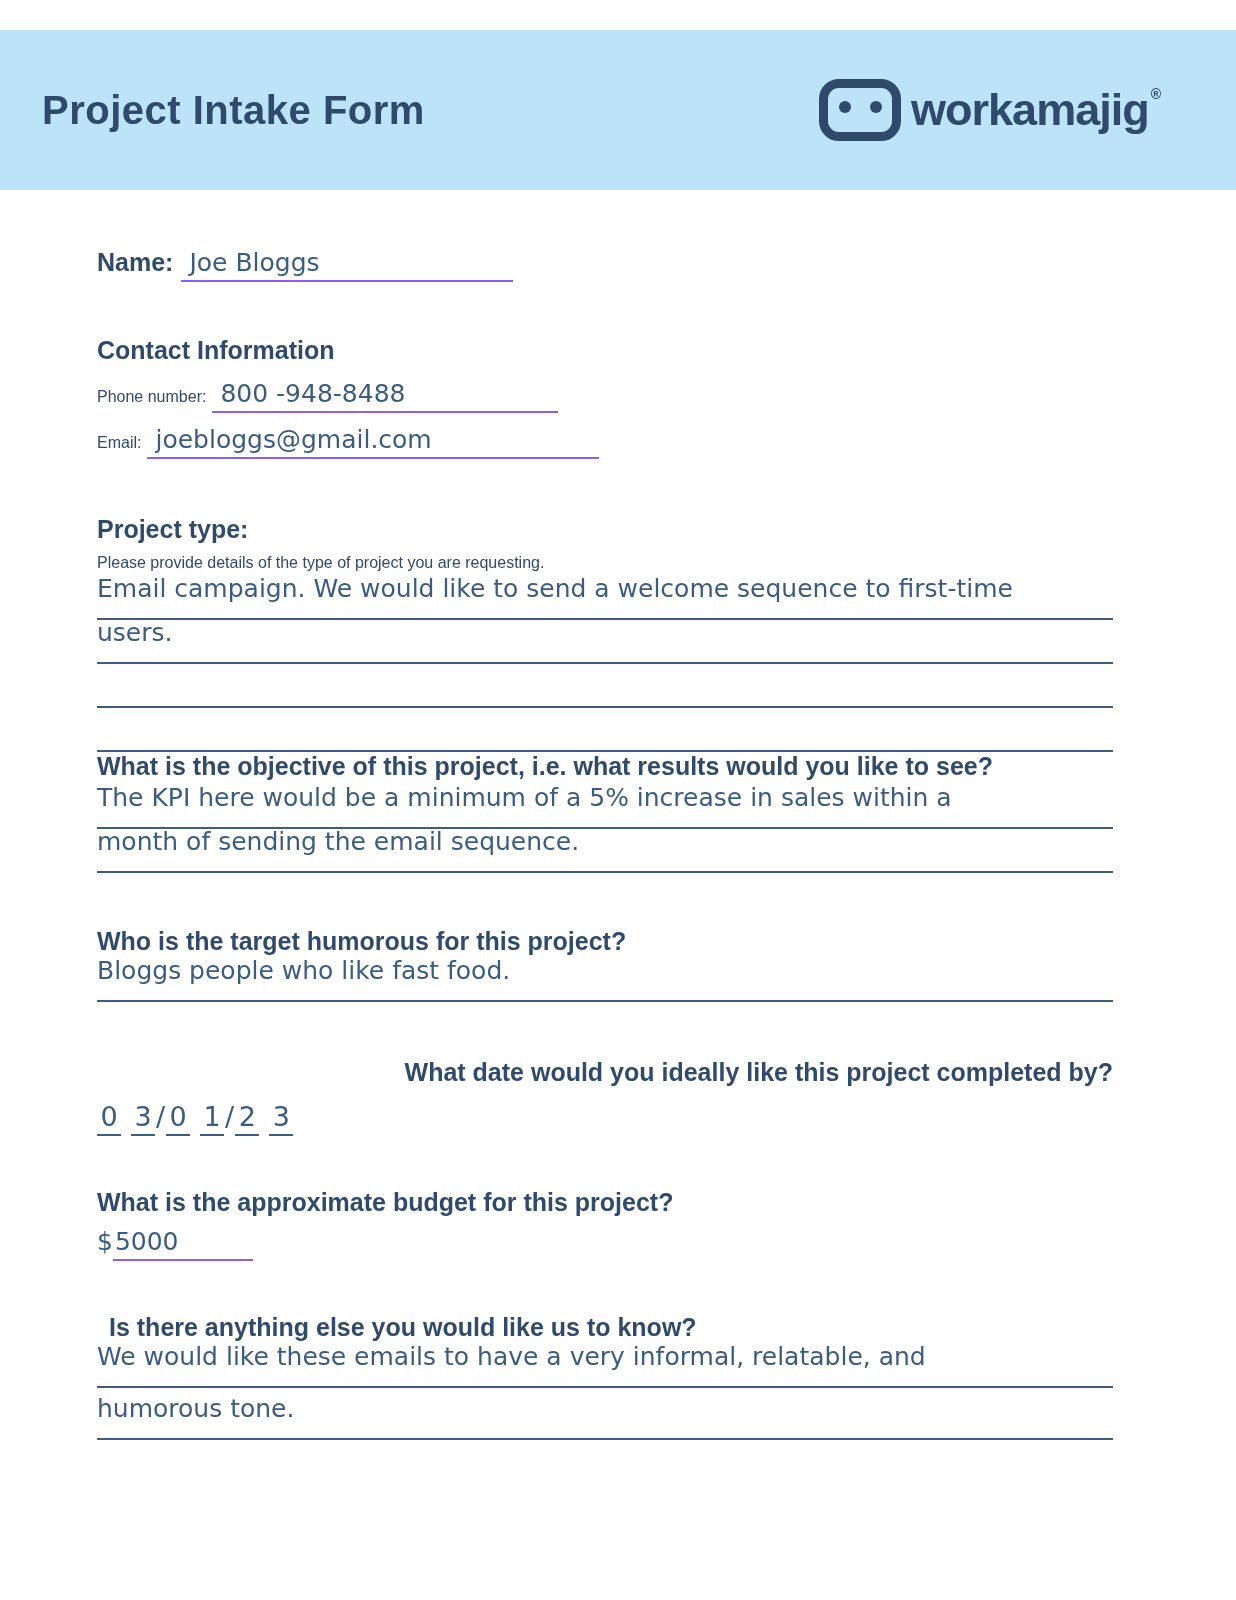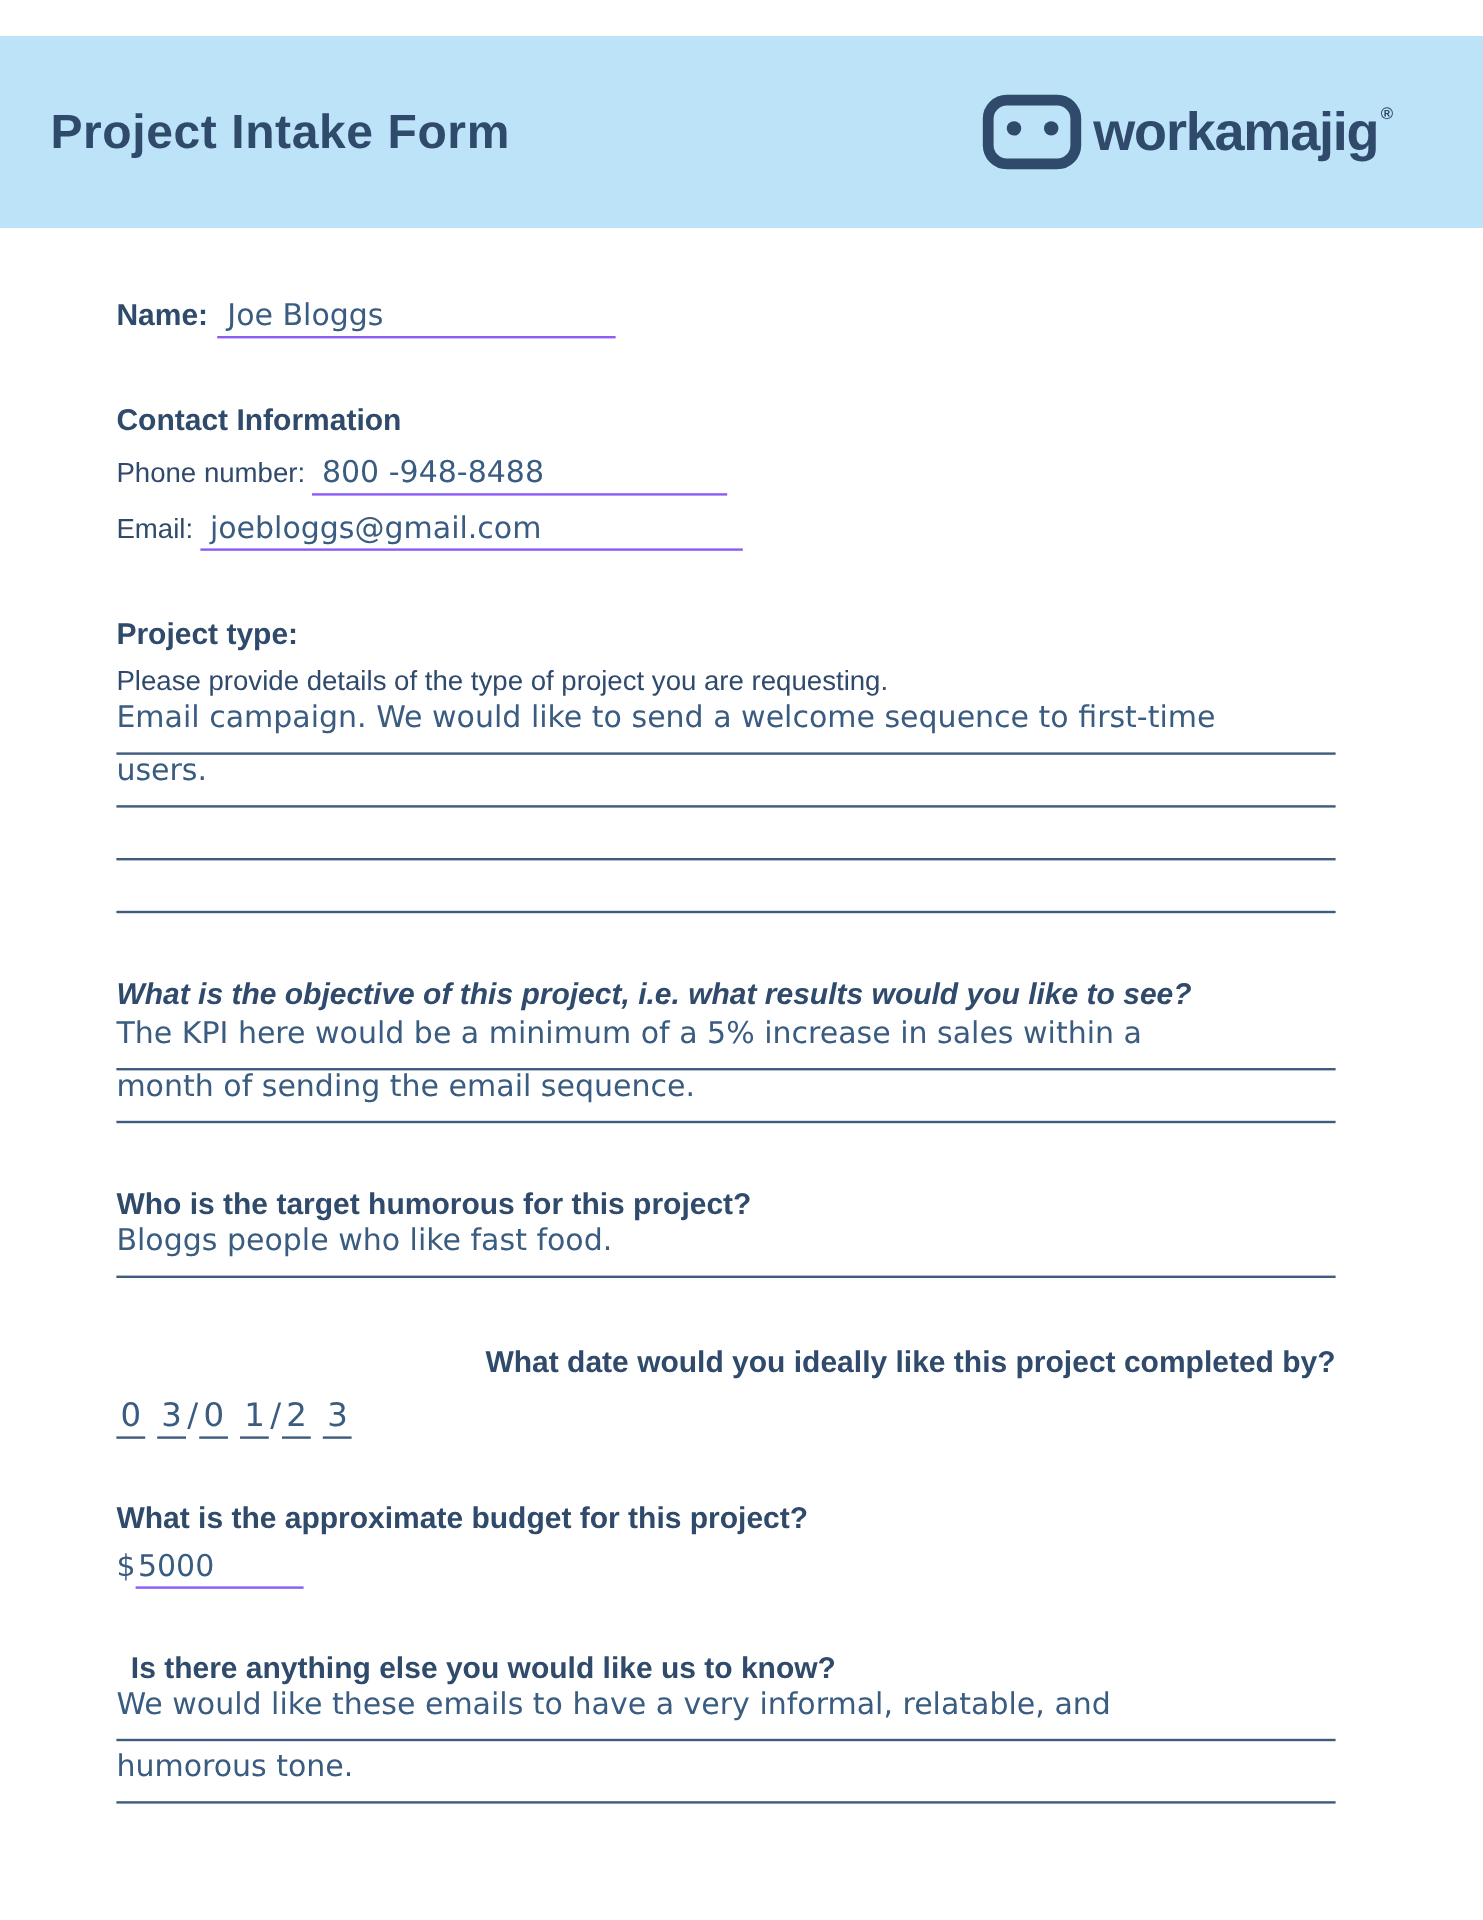--- a/index.html
+++ b/index.html
@@ -61,21 +61,21 @@
   
   .form-body {
     padding: 0 123px 0 97px;  
   }
   .q {
     font-size: 25px;
     font-weight: bold;
     color: #2f4a6b;
   }
   .lbl {
-    font-size: 23px;
+    font-size: 16px;
     font-weight: normal;
     color: #2f4a6b;
   }
   .ans {
     font-family: "DejaVu Sans", sans-serif;
     font-size: 25px;
     font-weight: normal;
     color: #3a5c80;
   }
   .row { display: flex; align-items: baseline; }
@@ -145,21 +145,21 @@
     <span class="ans fill" style="width:452px; margin-left:6px;">joebloggs@gmail.com</span>
   </div>
 
   <div class="q" style="margin-top:56px;">Project type:</div>
   <div class="lbl" style="margin-top:10px;">Please provide details of the type of project you are requesting.</div>
   <div class="answer-line ans" style="margin-top:4px;">Email campaign. We would like to send a welcome sequence to first-time</div>
   <div class="answer-line ans">users.</div>
   <div class="answer-line ans"></div>
   <div class="answer-line ans"></div>
 
-  <div class="q" style="margin-top:54px;font-style:italic;">What is the objective of this project, i.e. what results would you like to see?</div>
+  <div class="q" style="">What is the objective of this project, i.e. what results would you like to see?</div>
   <div class="answer-line ans" style="margin-top:4px;">The KPI here would be a minimum of a 5% increase in sales within a</div>
   <div class="answer-line ans">month of sending the email sequence.</div>
 
   <div class="q" style="margin-top:54px;">Who is the target humorous for this project?</div>
   <div class="answer-line ans" style="margin-top:2px;">Bloggs people who like fast food.</div>
 
   <div class="q" style="margin-top:56px;text-align:right;">What date would you ideally like this project completed by?</div>
   <div style="margin-top:14px;">
     <span class="digit">0</span><span class="digit tight">3</span><span class="slash">/</span><span class="digit">0</span><span class="digit tight">1</span><span class="slash">/</span><span class="digit">2</span><span class="digit">3</span>
   </div>

